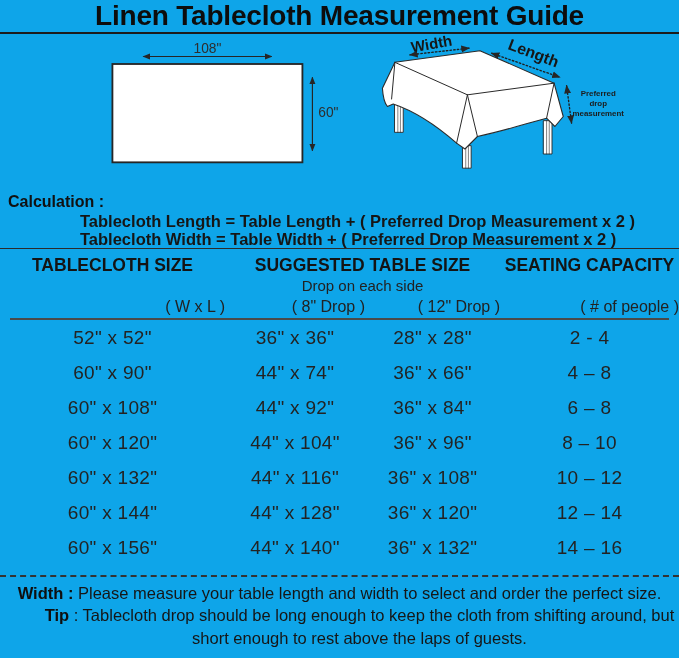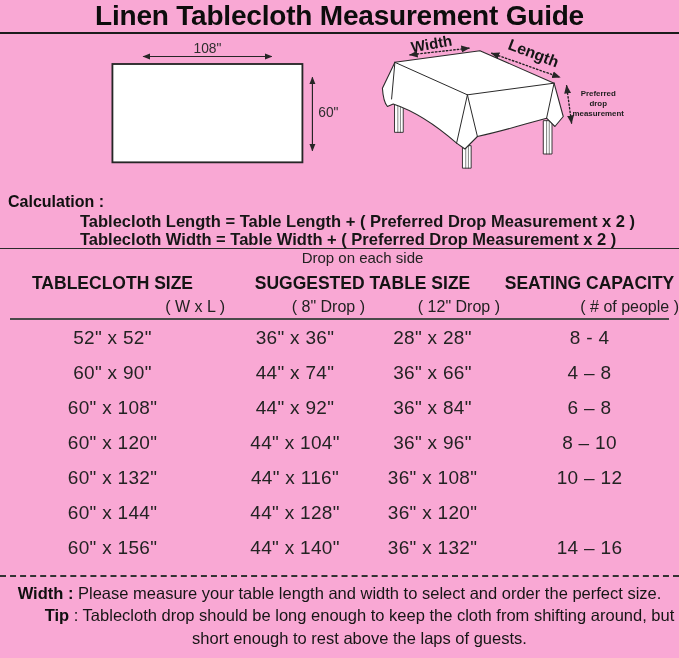--- a/index.html
+++ b/index.html
@@ -2,21 +2,21 @@
 <html><head>
 <meta charset="utf-8">
 <style>
   * { margin:0; padding:0; box-sizing:border-box; }
   html,body { background:#ffffff; }
   body {
     width:679px; height:658px; overflow:hidden;
     font-family:"Liberation Sans","DejaVu Sans",sans-serif;
     color:#1f1f1f;
   }
-  .page { width:679px; height:658px; position:relative; background:#f9a8d4; }
+  .page { width:679px; height:658px; position:relative; background:#0ea5e9; }
 
   
   header { border-bottom:2px solid #1c1c1c; height:34px; }
   h1 {
     font-size:28px; font-weight:bold; text-align:center;
     letter-spacing:-0.2px; color:#0d0d0d; line-height:32px;
   }
 
   
   .diagrams { position:relative; height:156px; }
@@ -126,42 +126,42 @@
     </svg>
   </div>
 
   <section class="calc">
     <div class="calc-heading">Calculation :</div>
     <div class="calc-line">Tablecloth Length = Table Length + ( Preferred Drop Measurement x 2 )</div>
     <div class="calc-line">Tablecloth Width = Table Width + ( Preferred Drop Measurement x 2 )</div>
   </section>
 
   <section class="size-table">
-    <div class="grid4">
-      <div></div>
-      <div class="hdr-sub-note span-mid">Drop on each side</div>
-    </div>
     <div class="grid4 hdr-row1">
       <div class="hdr-main">TABLECLOTH SIZE</div>
       <div class="hdr-main span-mid">SUGGESTED TABLE SIZE</div>
       <div class="hdr-main" style="grid-column:4;">SEATING CAPACITY</div>
+    </div>
+    <div class="grid4">
+      <div></div>
+      <div class="hdr-sub-note span-mid">Drop on each side</div>
     </div>
     <div class="grid4">
       <div class="hdr-sub">( W x L )</div>
       <div class="hdr-sub">( 8" Drop )</div>
       <div class="hdr-sub">( 12" Drop )</div>
       <div class="hdr-sub">( # of people )</div>
     </div>
     <div class="thick-rule"></div>
 
     <div class="grid4 tbl-row">
       <div class="cell">52" x 52"</div>
       <div class="cell">36" x 36"</div>
       <div class="cell">28" x 28"</div>
-      <div class="cell">8 - 4</div>
+      <div class="cell">2 - 4</div>
     </div>
     <div class="grid4 tbl-row">
       <div class="cell">60" x 90"</div>
       <div class="cell">44" x 74"</div>
       <div class="cell">36" x 66"</div>
       <div class="cell">4 – 8</div>
     </div>
     <div class="grid4 tbl-row">
       <div class="cell">60" x 108"</div>
       <div class="cell">44" x 92"</div>
@@ -177,20 +177,21 @@
     <div class="grid4 tbl-row">
       <div class="cell">60" x 132"</div>
       <div class="cell">44" x 116"</div>
       <div class="cell">36" x 108"</div>
       <div class="cell">10 – 12</div>
     </div>
     <div class="grid4 tbl-row">
       <div class="cell">60" x 144"</div>
       <div class="cell">44" x 128"</div>
       <div class="cell">36" x 120"</div>
+      <div class="cell">12 – 14</div>
     </div>
     <div class="grid4 tbl-row">
       <div class="cell">60" x 156"</div>
       <div class="cell">44" x 140"</div>
       <div class="cell">36" x 132"</div>
       <div class="cell">14 – 16</div>
     </div>
   </section>
 
   <div class="hr-dashed"></div>

